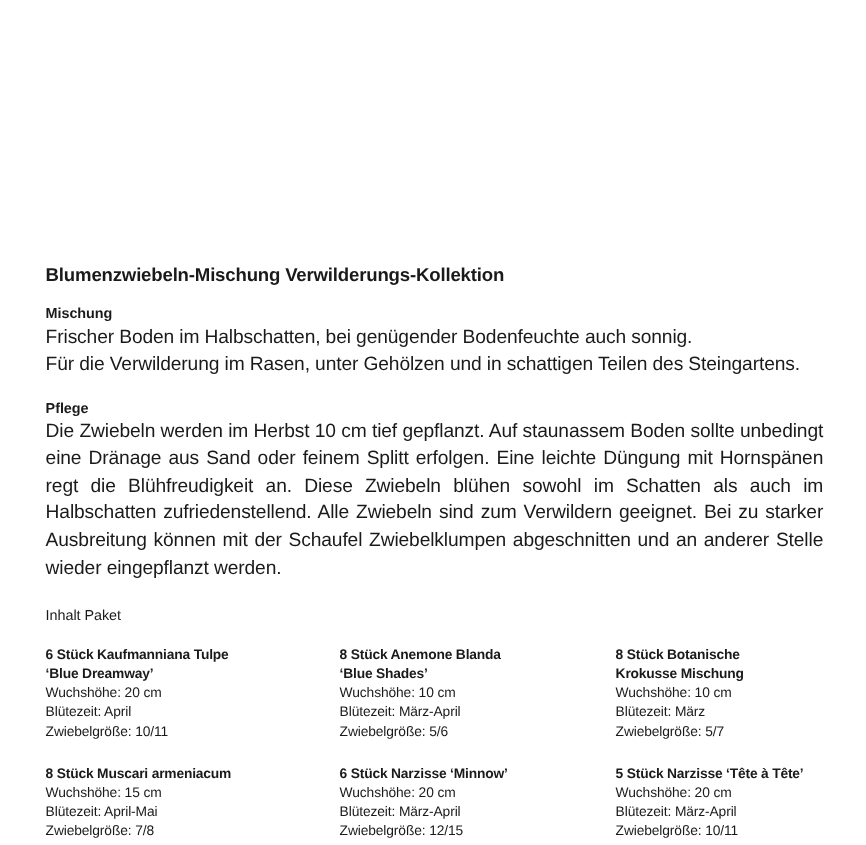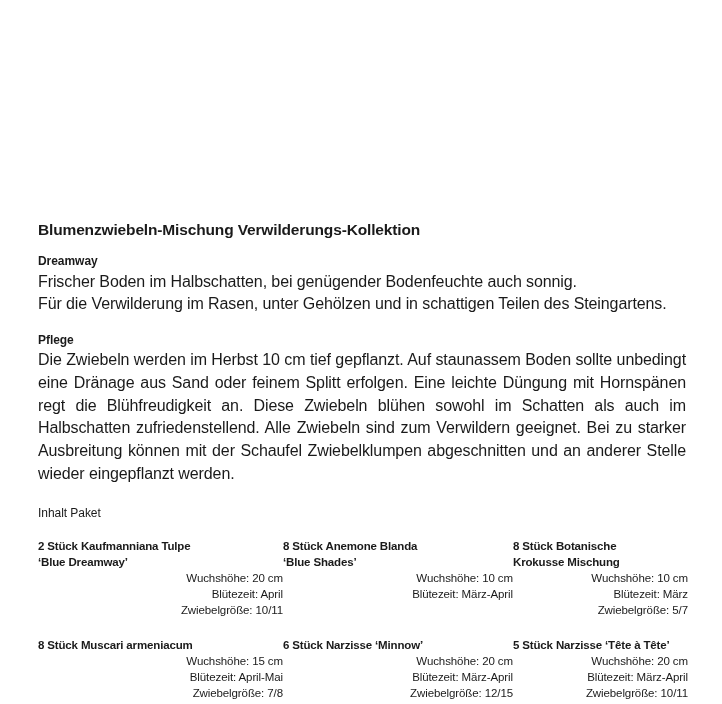--- a/index.html
+++ b/index.html
@@ -88,66 +88,66 @@
   }
 
   .item-name {
     font-weight: bold;
     display: block;
     letter-spacing: -0.15px;
   }
 
   .item-attr {
     display: block;
-    text-align: right;
   }
 
   
   #section-standort { margin-bottom: 16px; }
   #section-pflege { margin-bottom: 20px; }
 </style>
 </head>
 <body>
 
 <div class="page">
   <div class="content">
 
     <h1 class="doc-title">Blumenzwiebeln-Mischung Verwilderungs-Kollektion</h1>
 
     <div class="section" id="section-standort">
-      <div class="section-heading">Dreamway</div>
+      <div class="section-heading">Mischung</div>
       <p class="section-body">
         <span class="line">Frischer Boden im Halbschatten, bei genügender Bodenfeuchte auch sonnig.</span>
         <span class="line">Für die Verwilderung im Rasen, unter Gehölzen und in schattigen Teilen des Steingartens.</span>
       </p>
     </div>
 
     <div class="section" id="section-pflege">
       <div class="section-heading">Pflege</div>
       <p class="section-body justified">Die Zwiebeln werden im Herbst 10 cm tief gepflanzt. Auf staunassem Boden sollte unbedingt eine Dränage aus Sand oder feinem Splitt erfolgen. Eine leichte Düngung mit Hornspänen regt die Blühfreudigkeit an. Diese Zwiebeln blühen sowohl im Schatten als auch im Halbschatten zufriedenstellend. Alle Zwiebeln sind zum Verwildern geeignet. Bei zu starker Ausbreitung können mit der Schaufel Zwiebelklumpen abgeschnitten und an anderer Stelle wieder eingepflanzt werden.</p>
     </div>
 
     <div class="section">
       <div class="inhalt-heading">Inhalt Paket</div>
 
       <div class="items-grid">
 
         <div class="item">
-          <span class="item-name">2 Stück Kaufmanniana Tulpe</span>
+          <span class="item-name">6 Stück Kaufmanniana Tulpe</span>
           <span class="item-name">‘Blue Dreamway’</span>
           <span class="item-attr">Wuchshöhe: 20 cm</span>
           <span class="item-attr">Blütezeit: April</span>
           <span class="item-attr">Zwiebelgröße: 10/11</span>
         </div>
 
         <div class="item">
           <span class="item-name">8 Stück Anemone Blanda</span>
           <span class="item-name">‘Blue Shades’</span>
           <span class="item-attr">Wuchshöhe: 10 cm</span>
           <span class="item-attr">Blütezeit: März-April</span>
+          <span class="item-attr">Zwiebelgröße: 5/6</span>
         </div>
 
         <div class="item">
           <span class="item-name">8 Stück Botanische</span>
           <span class="item-name">Krokusse Mischung</span>
           <span class="item-attr">Wuchshöhe: 10 cm</span>
           <span class="item-attr">Blütezeit: März</span>
           <span class="item-attr">Zwiebelgröße: 5/7</span>
         </div>
 

